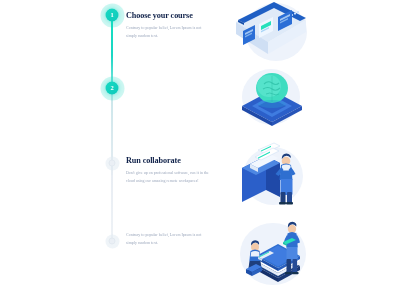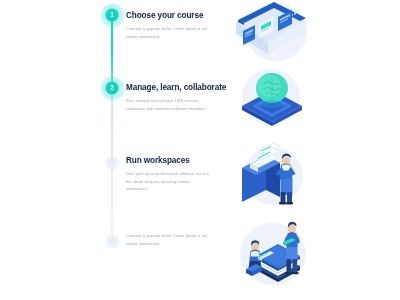--- a/index.html
+++ b/index.html
@@ -3,21 +3,21 @@
 <meta charset="utf-8">
 <style>
   * { margin:0; padding:0; box-sizing:border-box; }
   html,body { width:400px; height:300px; }
   body {
     background:#ffffff;
     font-family:"Liberation Sans", sans-serif;
     overflow:hidden;
     position:relative;
   }
-  .canvas { position:relative; width:400px; height:300px; }
+  .canvas { position:relative; width:400px; height:300px;font-family:Liberation Serif, serif; }
 
   
   .timeline { position:absolute; left:111px; top:14px; width:2px; height:228px; }
   .tl-seg { position:absolute; left:0; width:2px; }
   .tl-seg.active {
     top:0; height:76px;
     background:linear-gradient(to bottom,#15e0c0 0%, #19d6c4 55%, #8fe8e2 100%);
   }
   .tl-seg.fade {
     top:76px; height:85px;
@@ -133,26 +133,20 @@
       <polygon points="31,24 45,17 45,31 31,38" fill="#eef6ff"></polygon>
       <polygon points="33,26 43,21 43,25 33,30" fill="#25e0bb"></polygon>
       <polygon points="33,31 41,27 41,28.6 33,32.6" fill="#a9d5f7"></polygon>
 
       <polygon points="50,17 64,10 64,24 50,31" fill="#2b6ed6"></polygon>
       <polygon points="52,19 62,14 62,16 52,21" fill="#9fc4f2"></polygon>
       <polygon points="52,22 60,18 60,19.6 52,23.6" fill="#7fb0ec"></polygon>
     </svg>
   </div>
 
-  <div class="row" style="top:83px">
-    <div class="txt">
-      <h2>Manage, learn, collaborate</h2>
-      <p>Run, manage and sell your LMS courses, collaborate with students and team  members!</p>
-    </div>
-  </div>
   <div class="illus" style="left:228px; top:68px; width:86px; height:60px;">
     <div class="blob" style="width:58px;height:56px;left:50%;top:48%;"></div>
     <svg width="86" height="60" viewBox="0 0 86 60">
 
       <polygon points="14,38 44,22 74,38 44,54" fill="#2b5fc9"></polygon>
       <polygon points="14,38 44,54 44,58 14,42" fill="#1f49a8"></polygon>
       <polygon points="44,54 74,38 74,42 44,58" fill="#2754b8"></polygon>
       <polygon points="24,38 44,27 64,38 44,49" fill="#3f7ce0"></polygon>
       <polygon points="30,38 44,30.5 58,38 44,45.5" fill="#2b5fc9"></polygon>
 
@@ -161,21 +155,21 @@
       <path d="M36 16 q4 -4 8 -1 q4 3 7 0" stroke="#2ec1a8" stroke-width="1.1" fill="none" opacity="0.8"></path>
       <path d="M35 21 q5 -3 9 0 q4 3 8 -1" stroke="#2ec1a8" stroke-width="1.1" fill="none" opacity="0.8"></path>
       <path d="M38 26 q4 -2 7 0 q3 2 6 0" stroke="#2ec1a8" stroke-width="1" fill="none" opacity="0.7"></path>
       <path d="M44 8 v26" stroke="#2ec1a8" stroke-width="0.9" fill="none" opacity="0.55"></path>
       <ellipse cx="44" cy="36" rx="14" ry="4" fill="#2a9ad6" opacity="0.35"></ellipse>
     </svg>
   </div>
 
   <div class="row" style="top:156px">
     <div class="txt">
-      <h2>Run workspaces</h2>
+      <h2>Run collaborate</h2>
       <p>Don't give up on professional software, run it in the cloud using our amazing remote workspaces!</p>
     </div>
   </div>
   <div class="illus" style="left:228px; top:142px; width:86px; height:66px;">
     <div class="blob" style="width:60px;height:58px;left:52%;top:52%;"></div>
     <svg width="86" height="66" viewBox="0 0 86 66">
 
       <polygon points="14,26 38,14 38,48 14,60" fill="#2b5fc9"></polygon>
       <polygon points="38,14 52,21 52,55 38,48" fill="#1f49a8"></polygon>
       <polygon points="14,26 38,14 52,21 28,33" fill="#4d87e2"></polygon>

